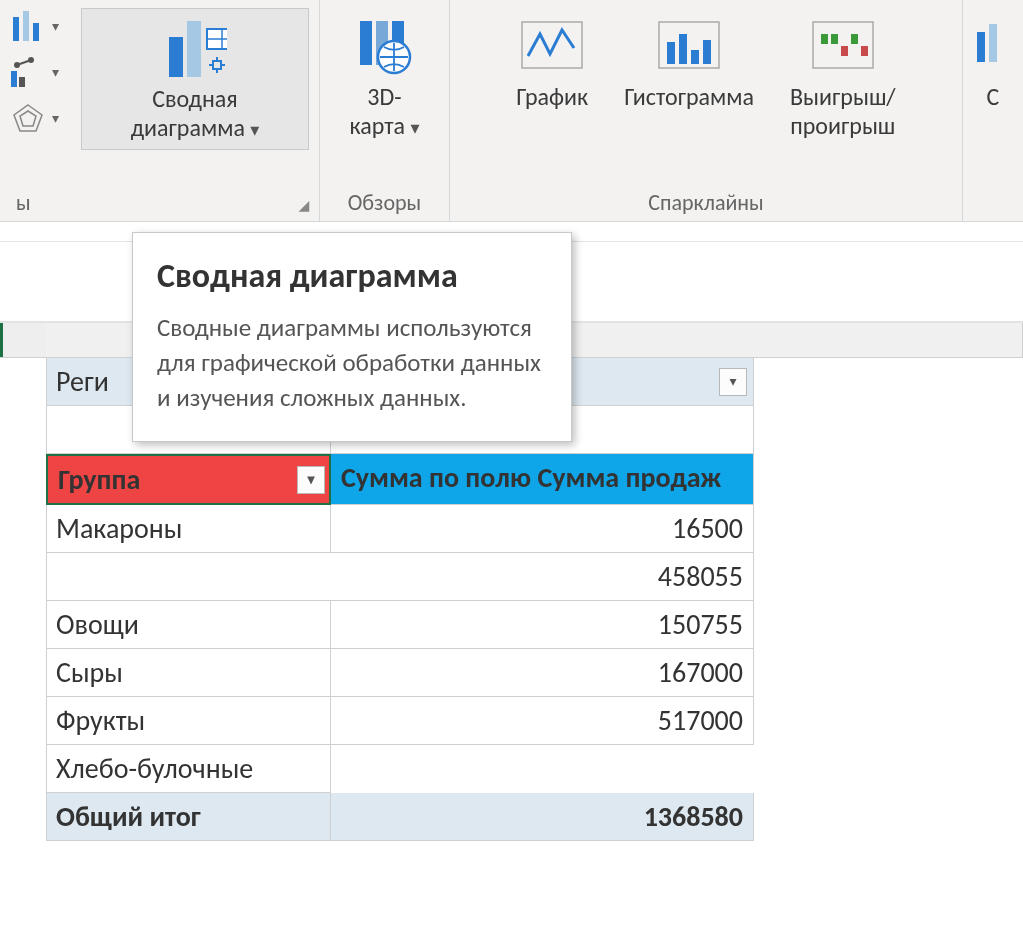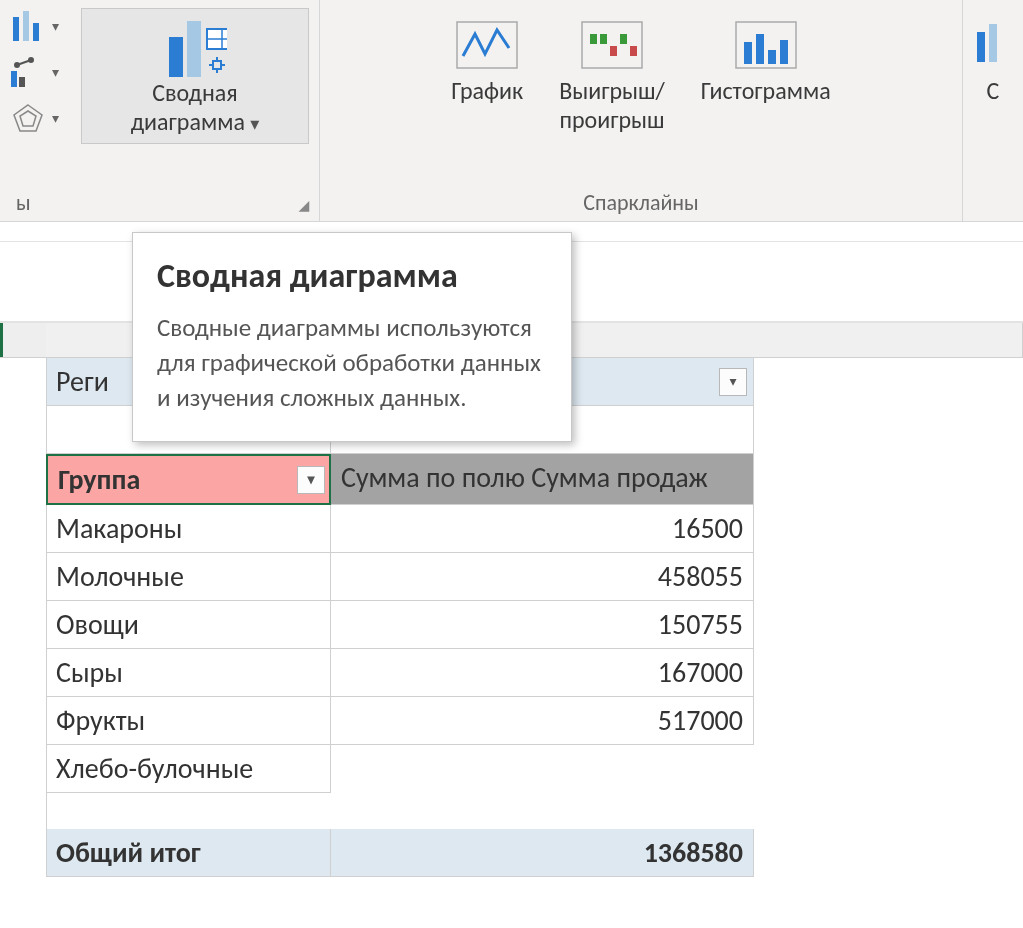--- a/index.html
+++ b/index.html
@@ -47,21 +47,21 @@
     text-align: center;
     line-height: 18px;
     cursor: pointer;
   }
   .btns-row { display: flex; gap: 18px; align-items: flex-start; flex:1;}
   .ribbon-btn {
     display: flex;
     flex-direction: column;
     align-items: center;
     justify-content: flex-start;
-    gap: 0;
+    gap: 6px;
     padding: 6px 8px;
     border: 1px solid transparent;
     cursor: pointer;
     text-align: center;
   }
   .ribbon-btn.hover {
     background: #e6e6e6;
     border-color: #c9c9c9;
   }
   .ribbon-btn .icon {
@@ -106,25 +106,25 @@
   .filter-row .c2 { position: relative;}
   .filter-dd {
     position:absolute; right:6px; top:50%; transform:translateY(-50%);
     width:28px; height:28px; background:#fcfcfc; border:1px solid #b8b8b8;
     display:flex; align-items:center; justify-content:center; font-size:14px; color:#555;
     cursor:pointer;
   }
   .spacer-row .pcell { height:48px;}
   .hdr-row { font-weight: bold;}
   .hdr-row .c1 {
-    background:#fca5a5; position:relative;
+    background:#ef4444; position:relative;
     border:2px solid #1e7145;
   }
-  .hdr-row .c2 { background:#a3a3a3; text-align:left; font-weight:normal;}
-  .total-row { font-weight:bold;margin-top:36px;}
+  .hdr-row .c2 { background:#0ea5e9; text-align:left; font-weight:bold;}
+  .total-row { font-weight:bold;}
   .total-row .pcell { background:#dde8f0;}
 
   
   .tooltip {
     position: absolute;
     left: 132px; top: 232px;
     width: 440px;
     background: #fff;
     border: 1px solid #c8c8c8;
     box-shadow: 3px 3px 8px rgba(0,0,0,0.25);
@@ -190,59 +190,79 @@
         <span class="label">
           <span>Сводная</span><br>
           <span>диаграмма</span> <span class="drop">▾</span>
         </span>
       </div>
     </div>
     <div class="group-label" style="width:100%; justify-content:flex-start; padding-left:6px;">ы</div>
     <span class="dialog-launcher">◢</span>
   </div>
 
+  <div class="ribbon-group" style="width:130px;">
+    <div class="btns-row">
+      <div class="ribbon-btn">
+        <span class="icon">
+          <svg width="64" height="64">
+            <rect x="8" y="8" width="12" height="44" fill="#2b7cd3"></rect>
+            <rect x="24" y="8" width="12" height="44" fill="#78a8d8"></rect>
+            <rect x="40" y="8" width="12" height="44" fill="#2b7cd3"></rect>
+            <circle cx="42" cy="44" r="16" fill="#fff" stroke="#2b7cd3" stroke-width="2.5"></circle>
+            <path d="M28 44 h28 M42 30 v28 M32 34 a20 20 0 0 0 20 0 M32 54 a20 20 0 0 1 20 0" stroke="#2b7cd3" stroke-width="1.8" fill="none"></path>
+          </svg>
+        </span>
+        <span class="label">
+          <span>3D-</span><br>
+          <span>карта</span> <span class="drop">▾</span>
+        </span>
+      </div>
+    </div>
+    <div class="group-label">Обзоры</div>
+  </div>
 
   <div class="ribbon-group" style="flex:1;">
     <div class="btns-row">
       <div class="ribbon-btn">
         <span class="icon">
           <svg width="64" height="50">
               <rect x="2" y="2" width="60" height="46" fill="none" stroke="#aaa" stroke-width="1.5"></rect>
               <polyline points="8,36 20,14 30,34 42,10 54,28" fill="none" stroke="#2b7cd3" stroke-width="3"></polyline>
             </svg>
         </span>
         <span class="label">График</span>
+      </div>
+      <div class="ribbon-btn">
+        <span class="icon">
+          <svg width="64" height="50">
+              <rect x="2" y="2" width="60" height="46" fill="none" stroke="#aaa" stroke-width="1.5"></rect>
+              <rect x="10" y="22" width="8" height="22" fill="#2b7cd3"></rect>
+              <rect x="22" y="14" width="8" height="30" fill="#2b7cd3"></rect>
+              <rect x="34" y="30" width="8" height="14" fill="#2b7cd3"></rect>
+              <rect x="46" y="20" width="8" height="24" fill="#2b7cd3"></rect>
+            </svg>
+        </span>
+        <span class="label">Гистограмма</span>
       </div>
       <div class="ribbon-btn">
         <span class="icon">
           <svg width="64" height="50">
               <rect x="2" y="2" width="60" height="46" fill="none" stroke="#aaa" stroke-width="1.5"></rect>
               <rect x="10" y="14" width="7" height="10" fill="#3a9a3a"></rect>
               <rect x="20" y="14" width="7" height="10" fill="#3a9a3a"></rect>
               <rect x="30" y="26" width="7" height="10" fill="#c94a4a"></rect>
               <rect x="40" y="14" width="7" height="10" fill="#3a9a3a"></rect>
               <rect x="50" y="26" width="7" height="10" fill="#c94a4a"></rect>
             </svg>
         </span>
         <span class="label">
           <span>Выигрыш/</span><br><span>проигрыш</span>
         </span>
       </div>
-      <div class="ribbon-btn">
-        <span class="icon">
-          <svg width="64" height="50">
-              <rect x="2" y="2" width="60" height="46" fill="none" stroke="#aaa" stroke-width="1.5"></rect>
-              <rect x="10" y="22" width="8" height="22" fill="#2b7cd3"></rect>
-              <rect x="22" y="14" width="8" height="30" fill="#2b7cd3"></rect>
-              <rect x="34" y="30" width="8" height="14" fill="#2b7cd3"></rect>
-              <rect x="46" y="20" width="8" height="24" fill="#2b7cd3"></rect>
-            </svg>
-        </span>
-        <span class="label">Гистограмма</span>
-      </div>
     </div>
     <div class="group-label">Спарклайны</div>
   </div>
 
   <div class="ribbon-group nolabel" style="width:60px; border-right:none;">
     <div class="btns-row">
       <div class="ribbon-btn">
         <span class="icon">
           <svg width="40" height="50">
               <rect x="4" y="12" width="8" height="30" fill="#2b7cd3"></rect>
@@ -285,21 +305,20 @@
         <span class="filter-dd" style="right:4px;">▾</span>
       </div>
       <div class="pcell c2" style="text-align:left;">Сумма по полю Сумма продаж</div>
     </div>
 
     <div class="prow">
       <div class="pcell c1">Макароны</div>
       <div class="pcell c2">16500</div>
     </div>
     <div class="prow">
-      <div class="pcell c1">Молочные</div>
       <div class="pcell c2">458055</div>
     </div>
     <div class="prow">
       <div class="pcell c1">Овощи</div>
       <div class="pcell c2">150755</div>
     </div>
     <div class="prow">
       <div class="pcell c1">Сыры</div>
       <div class="pcell c2">167000</div>
     </div>

